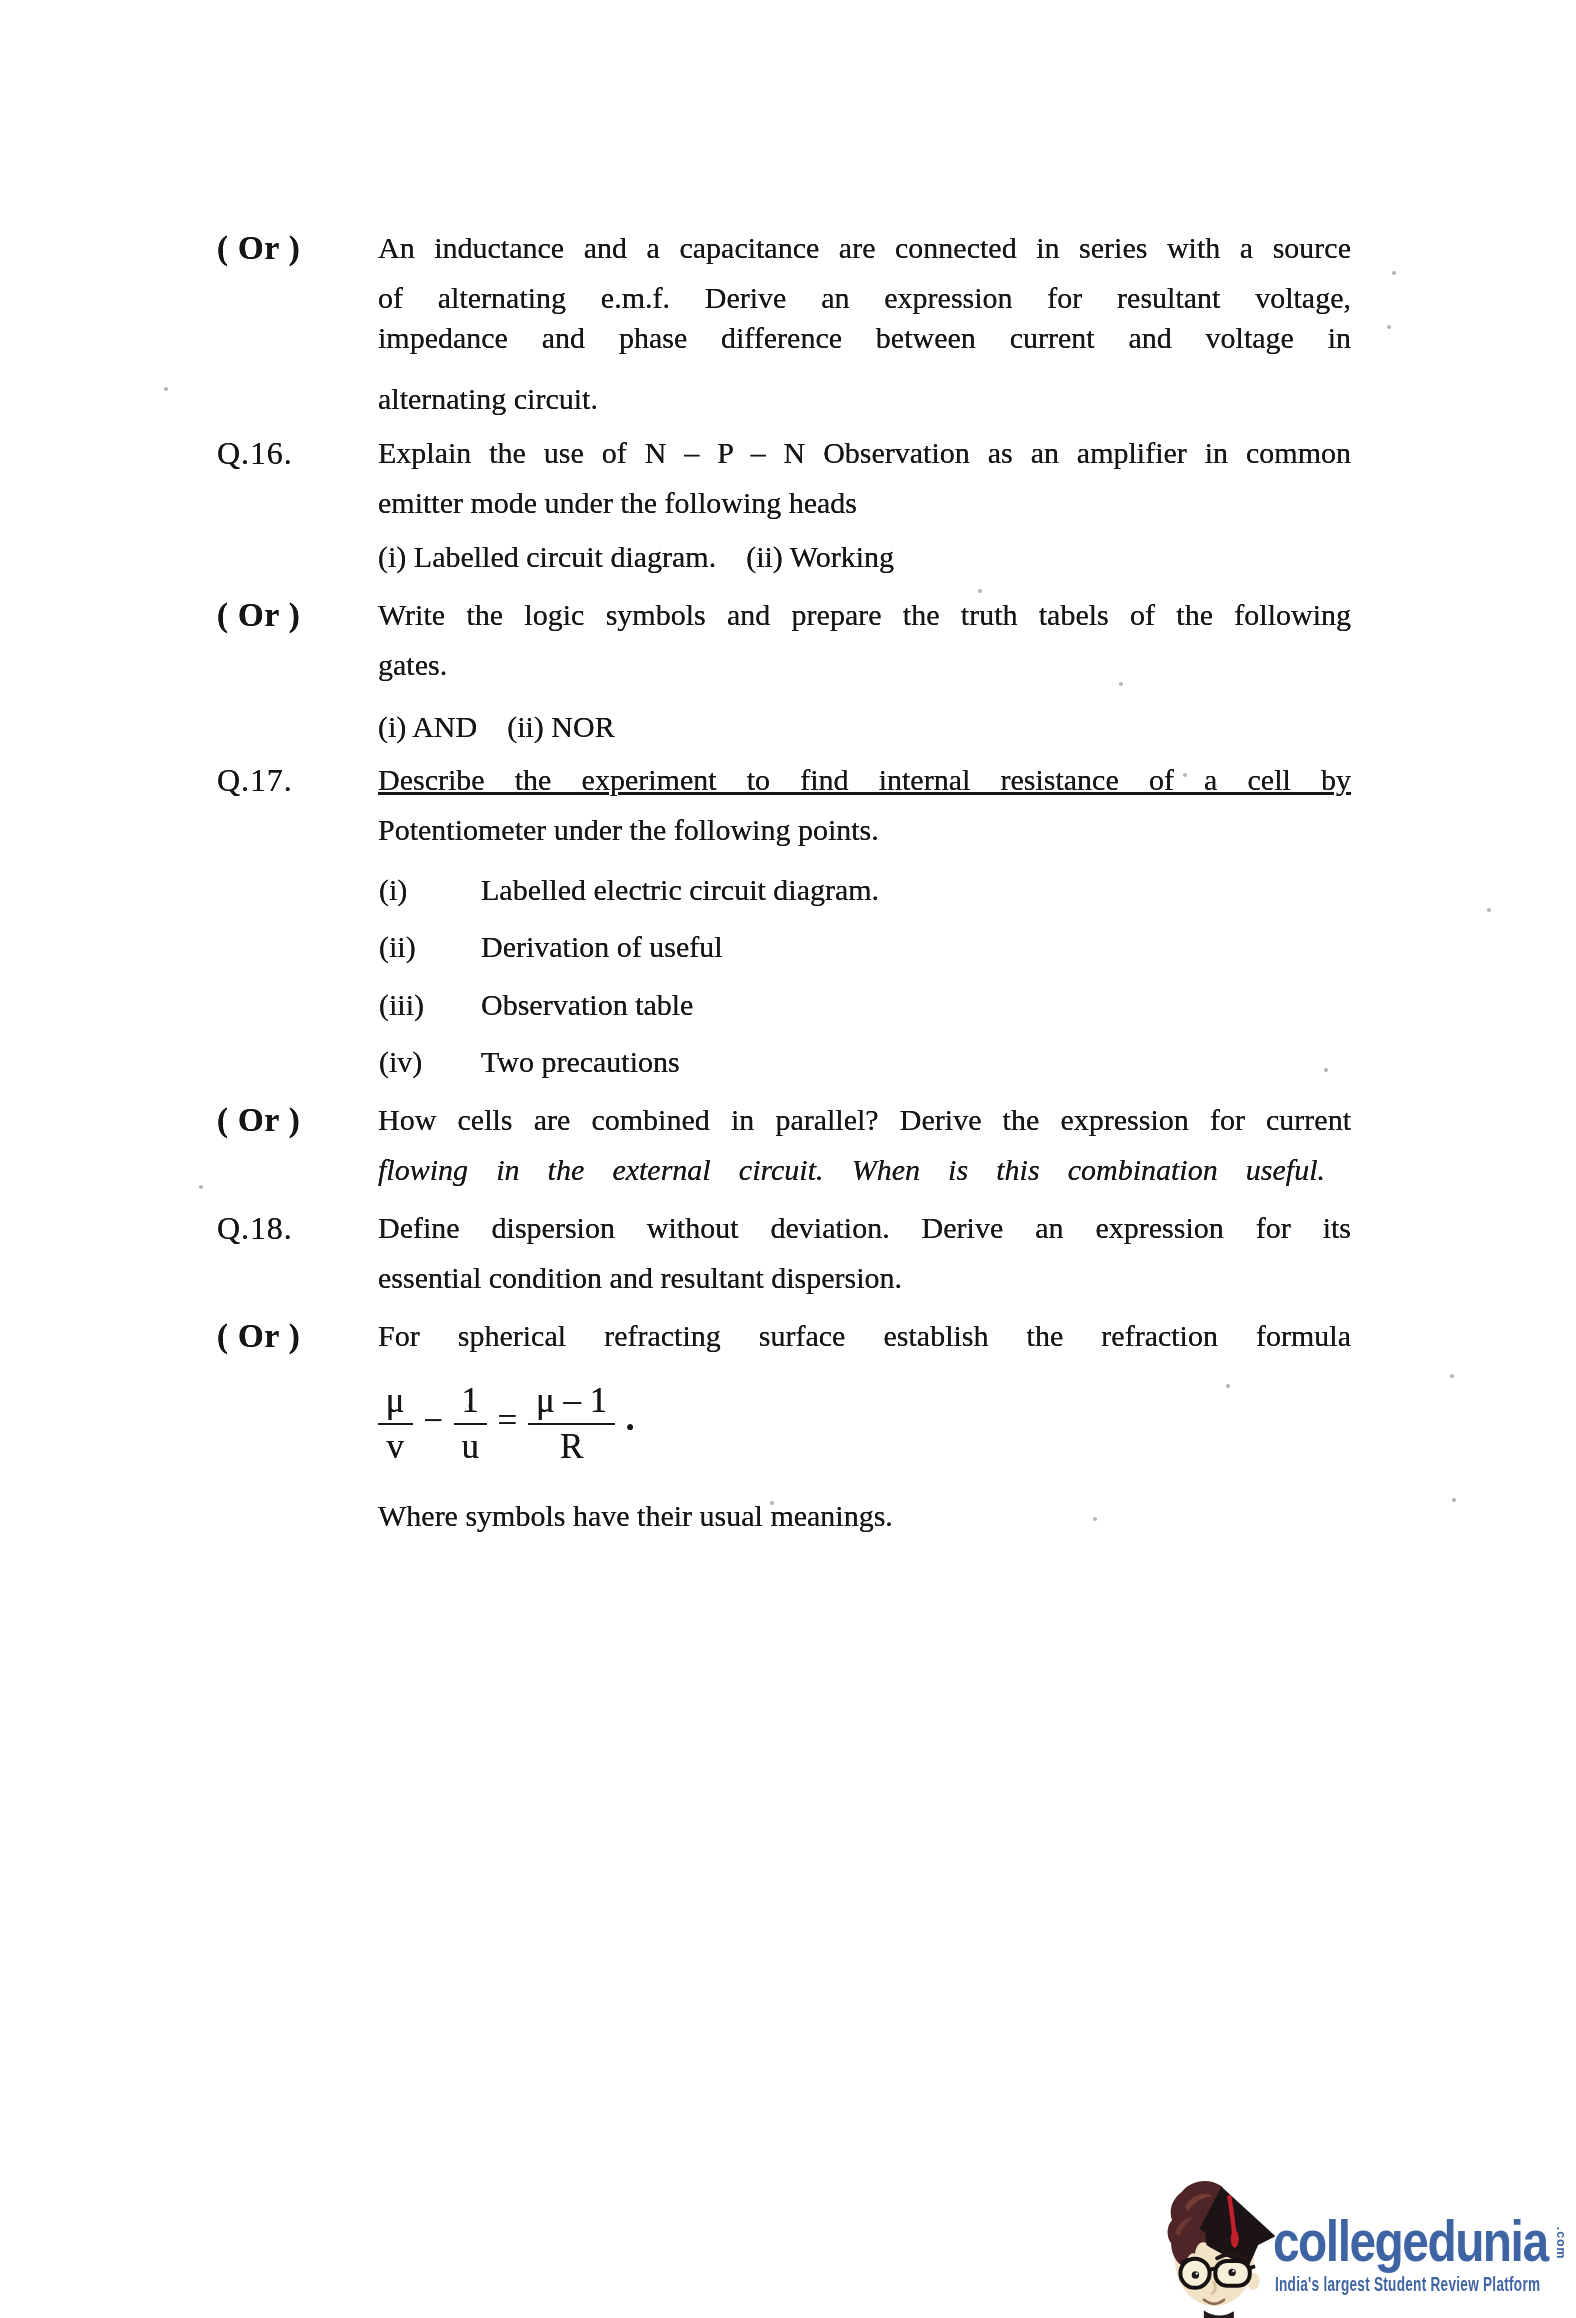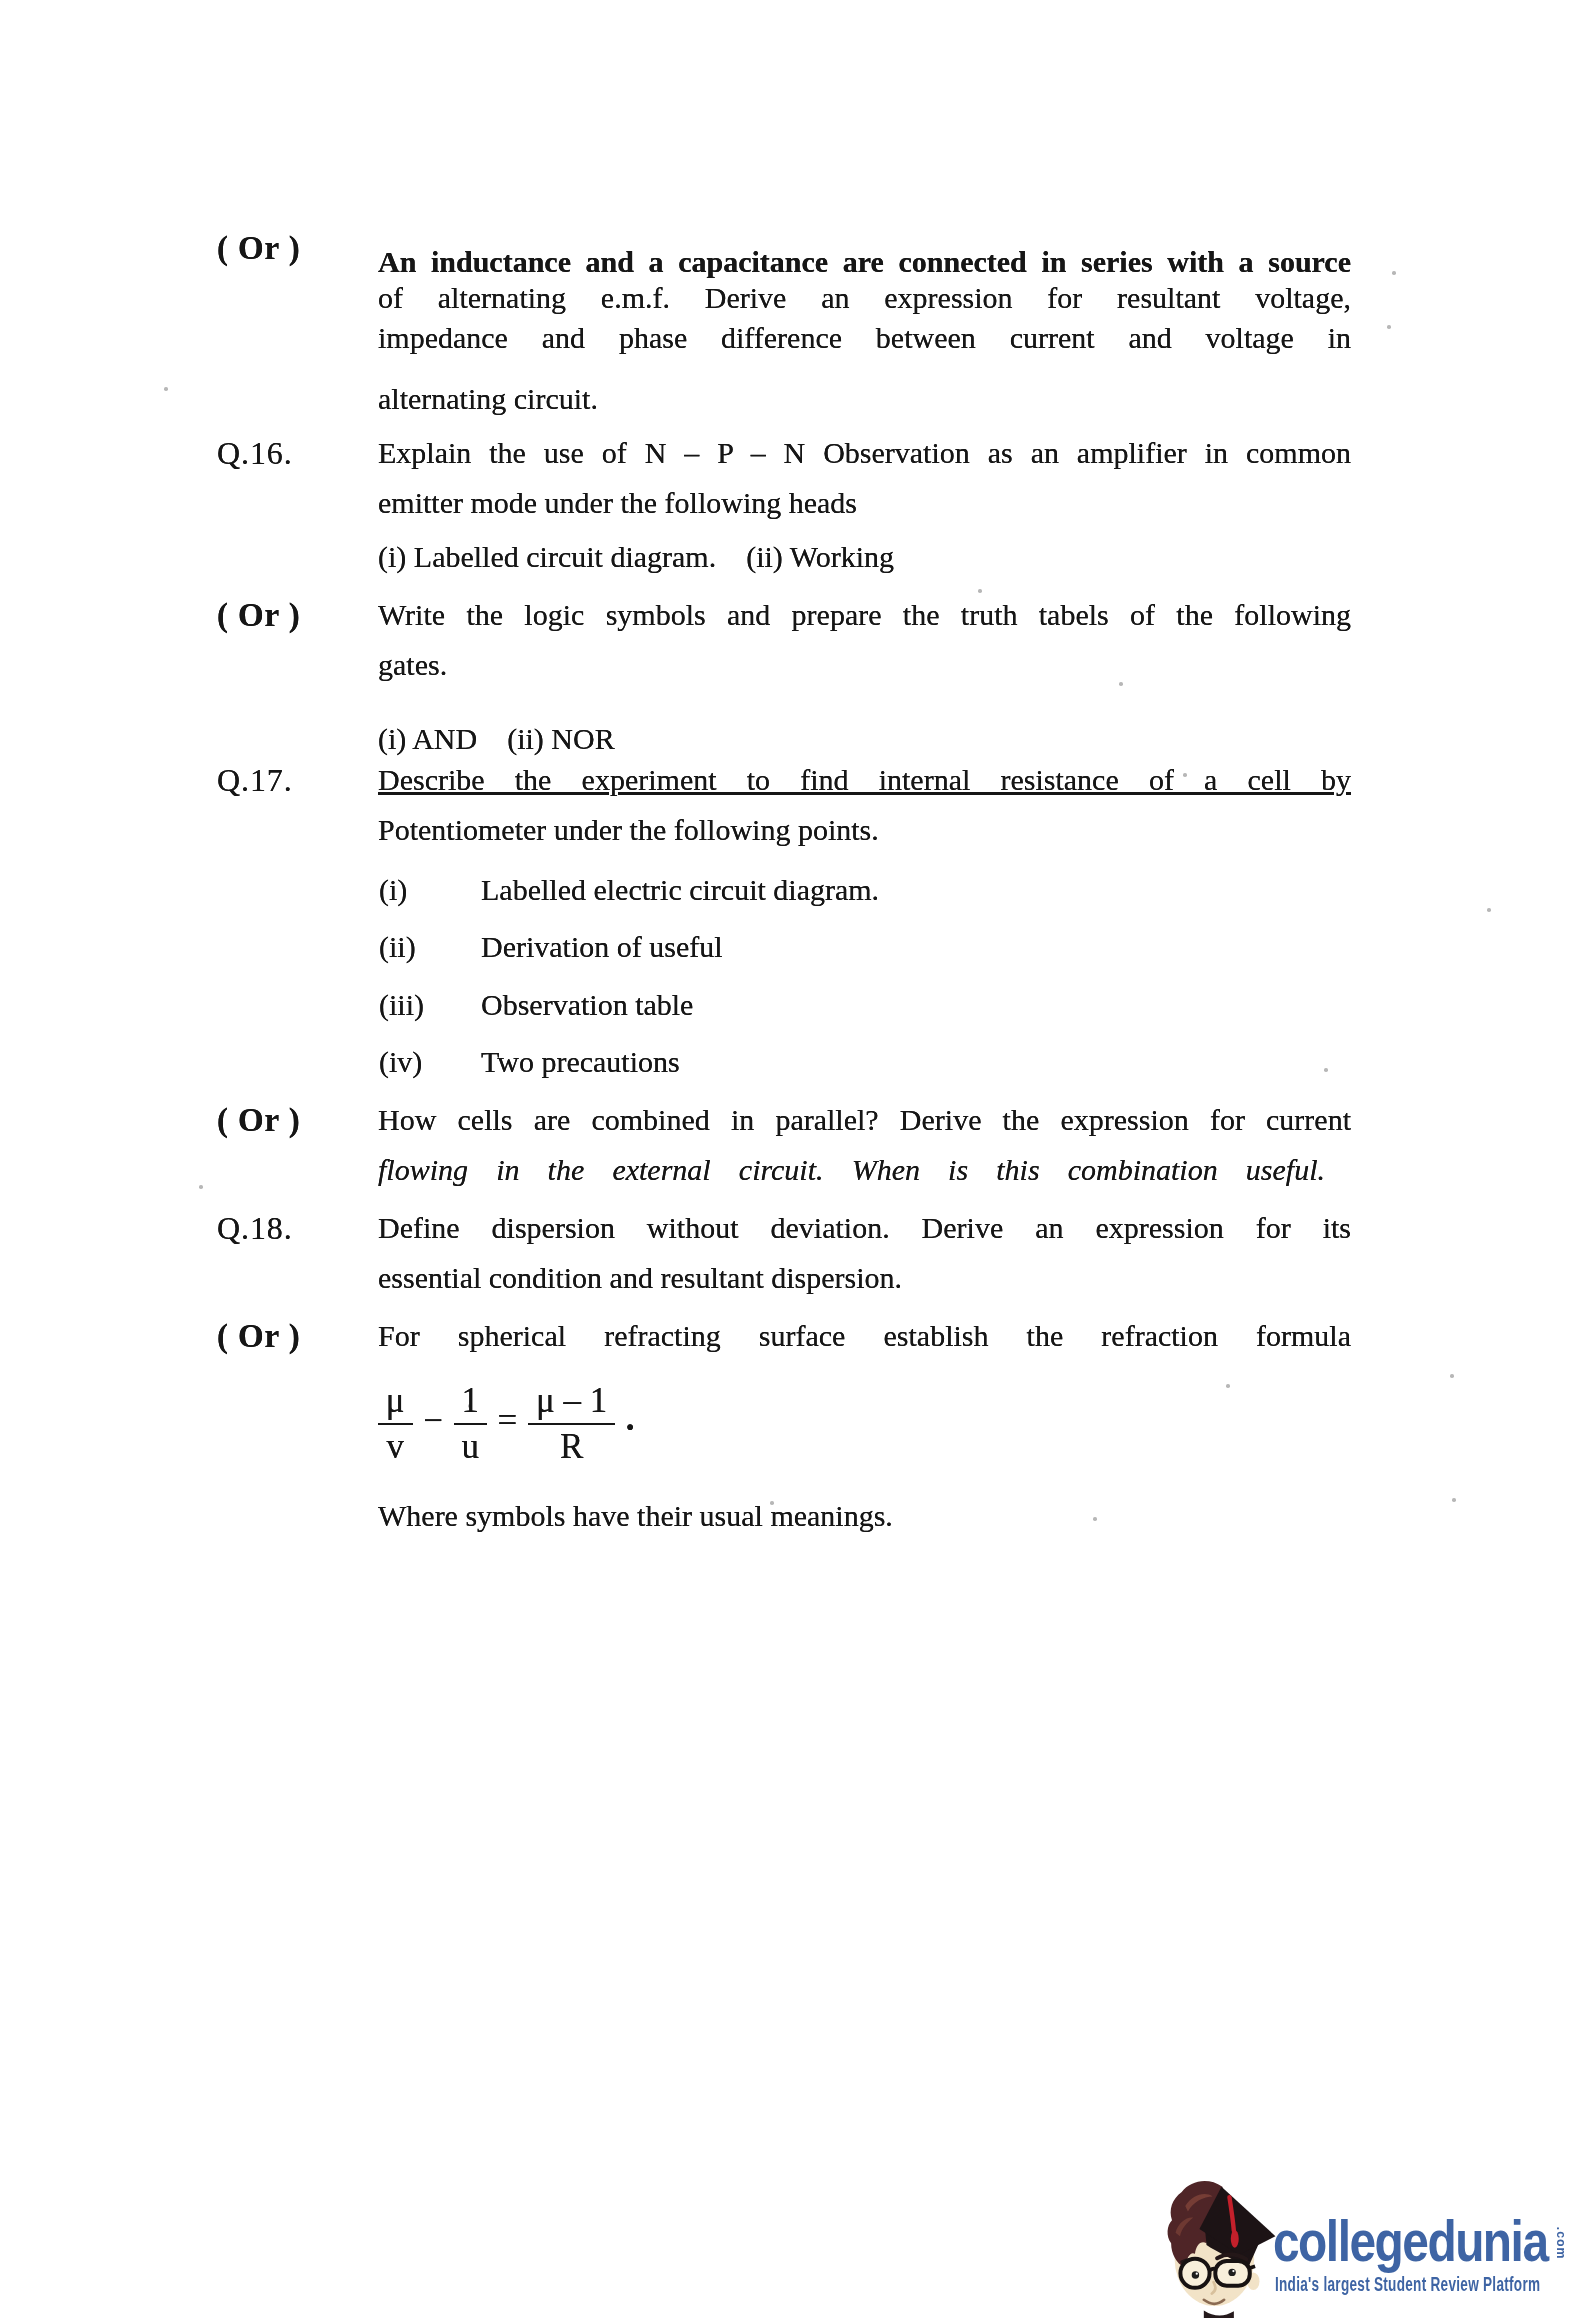--- a/index.html
+++ b/index.html
@@ -85,40 +85,40 @@
   }
 </style>
 </head>
 <body>
 
 <div class="page" id="page" style="background: #ffffff;">
 
   <div id="doc">
       <div class="block" style="top: 223px;">
         <div class="qlabel bold">( Or )</div>
-        <div class="line just" style="top: 14px; font-weight: bold;">An inductance and a capacitance are connected in series with a source</div>
+        <div class="line just" style="top: 0px;">An inductance and a capacitance are connected in series with a source</div>
         <div class="line just" style="top: 50px;">of alternating e.m.f.  Derive an expression for resultant voltage,</div>
         <div class="line just" style="top: 90px;">impedance and phase difference between current and voltage in</div>
         <div class="line" style="top: 151px;">alternating circuit.</div>
       </div>
       <div class="block" style="top: 428px;">
         <div class="qlabel">Q.16.</div>
         <div class="line just" style="top: 0px;">Explain the use of N – P – N Observation as an amplifier in common</div>
         <div class="line" style="top: 50px;">emitter mode under the following heads</div>
       </div>
       <div class="block" style="top: 532px;">
         <div class="line" style="top: 0px;">(i) Labelled circuit diagram. (ii) Working</div>
       </div>
       <div class="block" style="top: 590px;">
         <div class="qlabel bold">( Or )</div>
         <div class="line just" style="top: 0px;">Write the logic symbols and prepare the truth tabels of the following</div>
         <div class="line" style="top: 50px;">gates.</div>
       </div>
       <div class="block" style="top: 698px;">
-        <div class="line" style="top: 16px;">(i) AND (ii) NOR</div>
+        <div class="line" style="top: 4px;">(i) AND (ii) NOR</div>
       </div>
       <div class="block" style="top: 755px;">
         <div class="qlabel">Q.17.</div>
         <div class="line just" style="top: 0px; text-decoration: underline;">Describe the experiment to find internal resistance of a cell by</div>
         <div class="line" style="top: 50px;">Potentiometer under the following points.</div>
       </div>
       <div class="block" style="top: 865px;">
         <div class="marker" style="top: 0px;">(i)</div>
         <div class="ltext" style="top: 0px;">Labelled electric circuit diagram.</div>
         <div class="marker" style="top: 57px;">(ii)</div>

